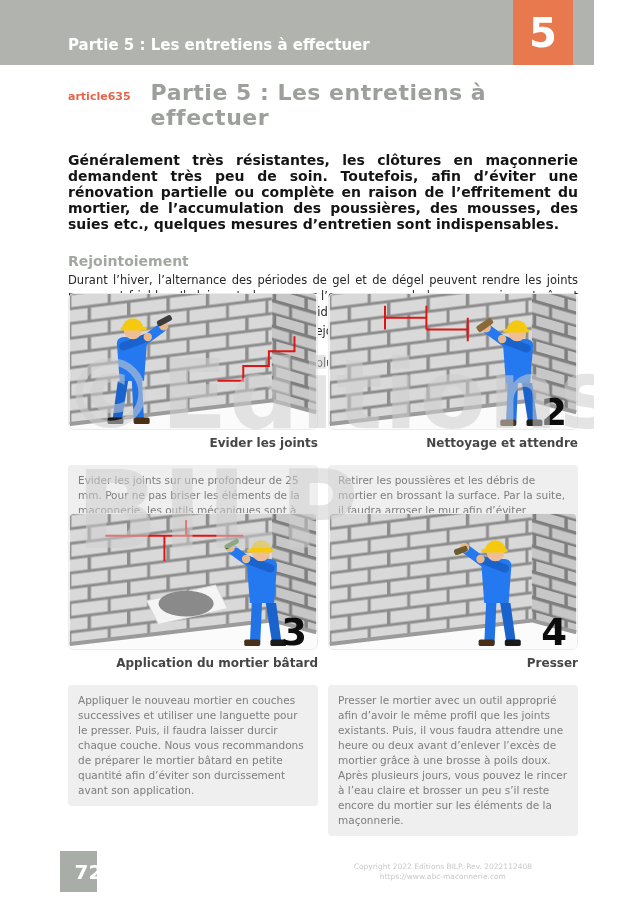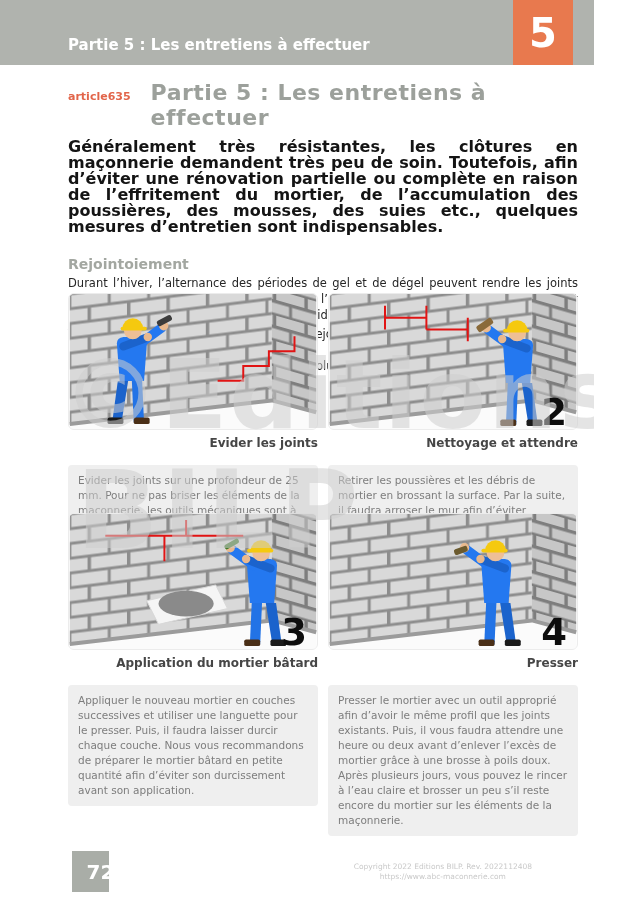--- a/index.html
+++ b/index.html
@@ -11,21 +11,21 @@
   .band-title { position:absolute; left:68px; top:36px; color:#ffffff; font-weight:bold; font-size:15px; }
   .chapter-box { position:absolute; left:513px; top:0; width:60px; height:65px; background:#e8794e;
                  display:flex; align-items:center; justify-content:center; }
   .chapter-box span { color:#ffffff; font-weight:bold; font-size:40px; }
 
   
   .col { position:absolute; left:68px; top:80px; width:510px; }
   .article-line { display:flex; align-items:baseline; gap:20px; }
   .article-tag { color:#e2654a; font-weight:bold; font-size:11px; }
   .article-title { color:#9ca09b; font-weight:bold; font-size:22px; letter-spacing:0.5px; }
-  .intro { margin-top:9px; font-size:16px; font-weight:bold; color:#141414; line-height:16px; text-align:justify; }
+  .intro { margin-top:22px; font-size:14px; font-weight:bold; color:#141414; line-height:16px; text-align:justify; }
   .sec-heading { margin-top:21px; color:#a3a7a1; font-weight:bold; font-size:14px; }
   .body-p { margin-top:3px; font-size:11.5px; color:#262626; line-height:16px; text-align:justify; }
   .body-p.nojust { text-align:left; }
   .link-orange { color:#e2654a; }
   .link-url { color:#c6c6c6; }
 
   
   .row { position:absolute; left:68px; width:510px; display:flex; gap:10px; }
   .row1 { top:293px; } .row2 { top:513px; }
   .panel { width:250px; }
@@ -37,21 +37,21 @@
   .panel-text { background:#efefef; border-radius:4px; padding:8px 10px; font-size:10.5px;
                 line-height:15px; color:#7d7d7d; }
 
   
   .wm { position:absolute; z-index:40; pointer-events:none; font-weight:bold;
         color:rgba(205,205,205,0.55); white-space:nowrap; }
   .wm1 { left:62px; top:338px; font-size:97px; letter-spacing:2px; }
   .wm2 { left:76px; top:448px; font-size:108px; letter-spacing:4px; }
 
   
-  .page-num-box { position:absolute; left:72px; top:851px; width:37px; height:41px; background:#a9ada7;
+  .page-num-box { position:absolute; left:60px; top:851px; width:37px; height:41px; background:#a9ada7;
                   display:flex; align-items:center; justify-content:center;padding-left:20px; }
   .page-num-box span { color:#ffffff; font-size:20px; font-weight:bold; }
   .footer-right { position:absolute; right:62px; top:862px; text-align:center;
                   font-size:7.5px; line-height:10px; color:#c9c9c9; }
 </style>
 </head>
 <body>
 
 <svg width="0" height="0" style="position:absolute" aria-hidden="true">
   <defs>

